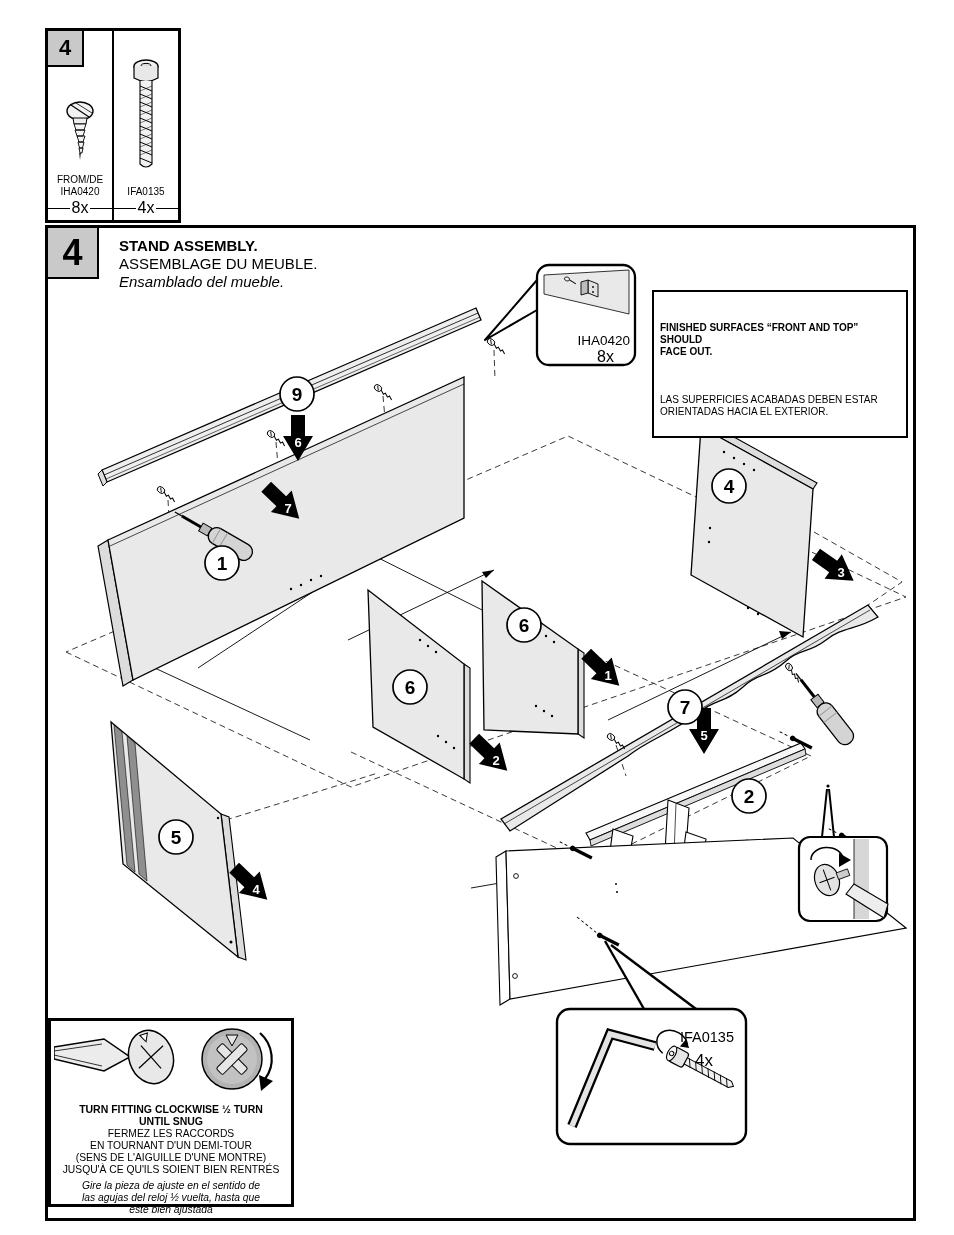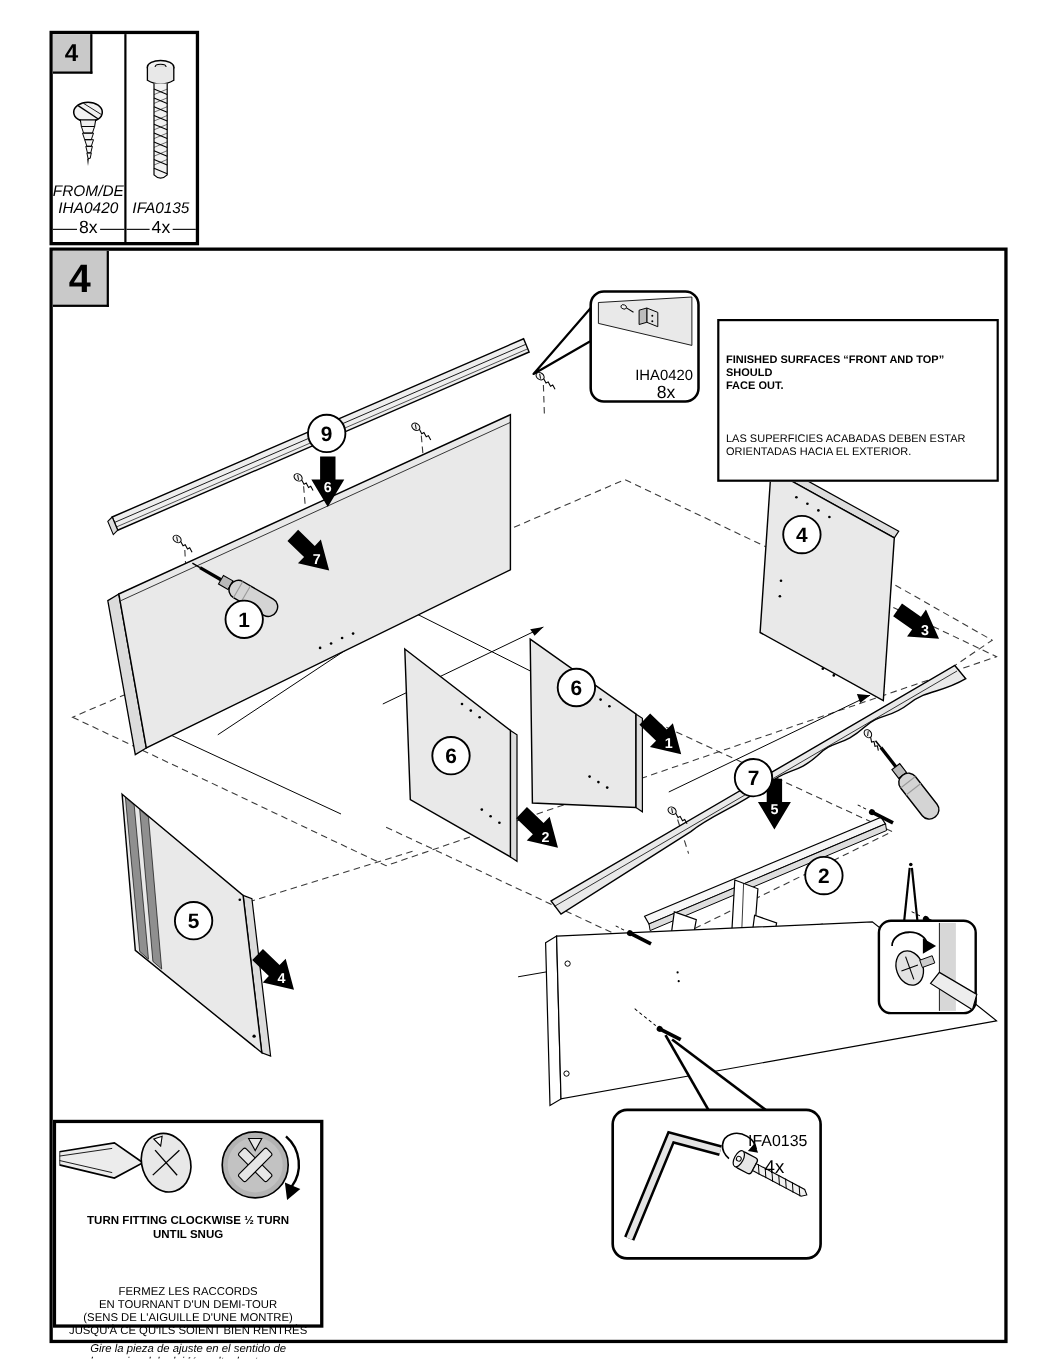--- a/index.html
+++ b/index.html
@@ -4,37 +4,37 @@
 <style>
   html,body{margin:0;padding:0;background:#fff;}
   body{width:954px;height:1235px;position:relative;font-family:"Liberation Sans",sans-serif;color:#000;}
   .abs{position:absolute;}
   
   .parts-box{left:45px;top:28px;width:130px;height:189px;border:3px solid #000;background:#fff;display:flex;}
   .part-cell{flex:1;display:flex;flex-direction:column;align-items:center;position:relative;}
   .part-cell + .part-cell{border-left:2px solid #000;}
   .pb-badge{position:absolute;left:0px;top:0px;width:34px;height:34px;background:#c9c9c9;border-right:2px solid #000;border-bottom:2px solid #000;display:flex;align-items:center;justify-content:center;font-weight:bold;font-size:22px;z-index:2;}
   .part-icon{flex:1;display:flex;align-items:flex-end;justify-content:center;width:100%;}
-  .part-label{font-size:14px;line-height:1.18;text-align:center;white-space:pre-line;font-style:italic;}
+  .part-label{font-size:10px;line-height:1.18;text-align:center;white-space:pre-line;}
   .qty-row{width:100%;display:flex;align-items:center;margin:1px 0 3px 0;}
   .qline{flex:1;border-top:1.5px solid #000;height:0;}
   .qty-txt{font-size:16px;padding:0 2px;}
   
   .main-box{left:45px;top:225px;width:865px;height:990px;border:3px solid #000;background:#fff;}
   .step-badge{left:0;top:0;width:49px;height:49px;background:#c9c9c9;border-right:2.5px solid #000;border-bottom:2.5px solid #000;display:flex;align-items:center;justify-content:center;font-weight:bold;font-size:36px;z-index:6;}
   .hdr{left:71px;top:9px;line-height:18px;font-size:15px;z-index:6;}
   .hdr .b{font-weight:bold;}
   .hdr .i{font-style:italic;}
   .warn{left:604px;top:62px;width:240px;border:2px solid #000;padding:18px 6px;font-size:10px;line-height:1.2;z-index:6;background:#fff;white-space:pre-line;}
   .warn .b{font-weight:bold;}
   .warn .i{}
   
   .turn-box{left:0px;top:790px;width:240px;height:183px;border:3px solid #000;background:#fff;z-index:7;text-align:center;}
   .turn-box .tb-en{font-weight:bold;font-size:10.5px;line-height:1.18;white-space:pre-line;}
-  .turn-box .tb-fr{font-size:10.3px;line-height:1.18;white-space:pre-line;margin-top:40px;}
+  .turn-box .tb-fr{font-size:10.3px;line-height:1.18;white-space:pre-line;}
   .turn-box .tb-es{font-style:italic;font-size:10.3px;line-height:1.15;white-space:pre-line;margin-top:4px;text-align:center;}
   .diagram-svg{left:0;top:0;z-index:1;}
   svg text{font-family:"Liberation Sans",sans-serif;}
 </style>
 </head>
 <body>
 
 <div class="abs parts-box">
   <div class="part-cell">
     <div class="pb-badge">4</div>
@@ -72,20 +72,25 @@
       <span class="qline"></span>
       <span class="qty-txt">4x</span>
       <span class="qline"></span>
     </div>
   </div>
 </div>
 
 <div class="abs main-box">
 
   <div class="abs step-badge">4</div>
+  <div class="abs hdr">
+    <div class="b">STAND ASSEMBLY.</div>
+    <div>ASSEMBLAGE DU MEUBLE.</div>
+    <div class="i">Ensamblado del mueble.</div>
+  </div>
 
   <div class="abs warn">
     <span class="b">FINISHED SURFACES “FRONT AND TOP” SHOULD
 FACE OUT.</span><br>
     <br>
     <span class="i">LAS SUPERFICIES ACABADAS DEBEN ESTAR
 ORIENTADAS HACIA EL EXTERIOR.</span>
   </div>
 
   <svg class="abs diagram-svg" width="859" height="984" viewBox="0 0 859 984">

